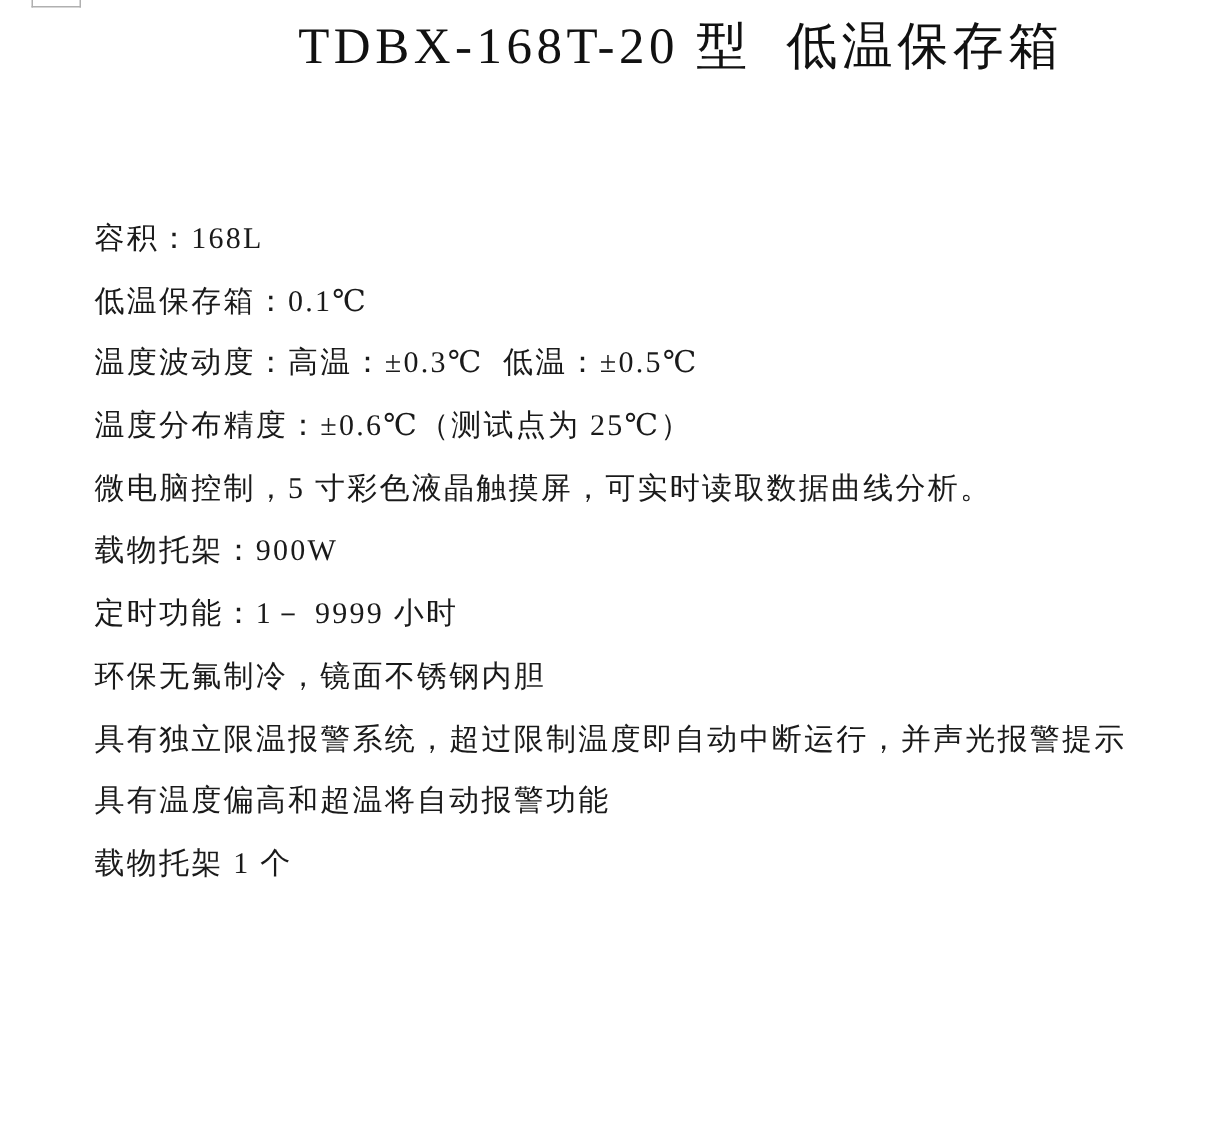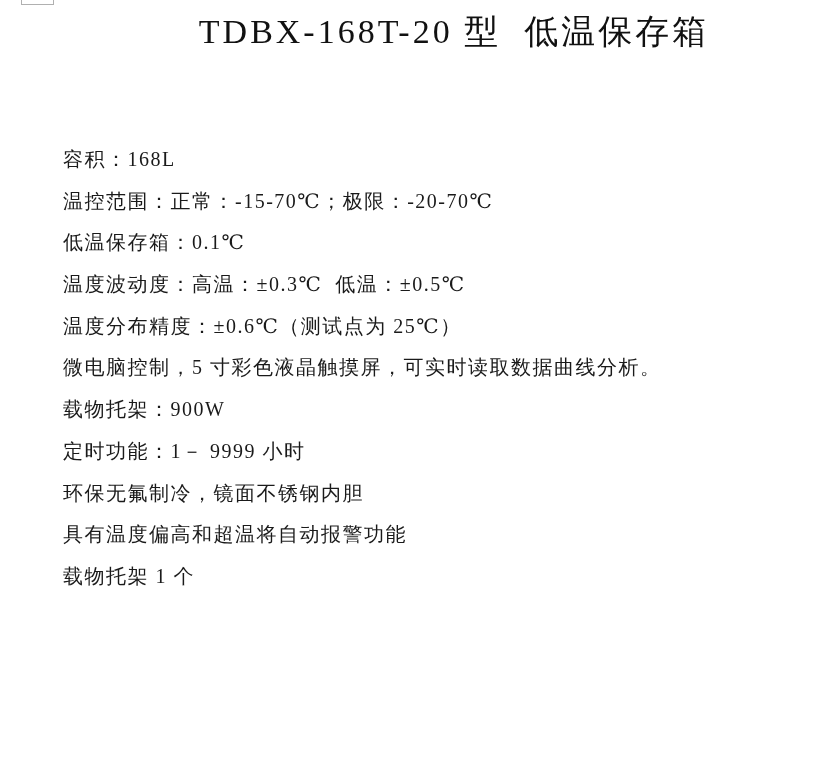--- a/index.html
+++ b/index.html
@@ -70,25 +70,25 @@
 <div class="page">
 
   <div class="edge-fragment"></div>
 
   <div class="title-block">
     <h1 class="title-line">TDBX-168T-20 型  低温保存箱</h1>
   </div>
 
   <div class="specs">
     <p class="spec-line">容积：168L</p>
-    <p class="spec-line">温控范围：正常：-15-70℃；极限：-20-70℃</p>
     <p class="spec-line">低温保存箱：0.1℃</p>
     <p class="spec-line">温度波动度：高温：±0.3℃  低温：±0.5℃</p>
     <p class="spec-line">温度分布精度：±0.6℃（测试点为 25℃）</p>
     <p class="spec-line">微电脑控制，5 寸彩色液晶触摸屏，可实时读取数据曲线分析。</p>
     <p class="spec-line">载物托架：900W</p>
     <p class="spec-line">定时功能：1－ 9999 小时</p>
     <p class="spec-line">环保无氟制冷，镜面不锈钢内胆</p>
+    <p class="spec-line">具有独立限温报警系统，超过限制温度即自动中断运行，并声光报警提示</p>
     <p class="spec-line">具有温度偏高和超温将自动报警功能</p>
     <p class="spec-line">载物托架 1 个</p>
   </div>
 
 </div>
 
 </body></html>

